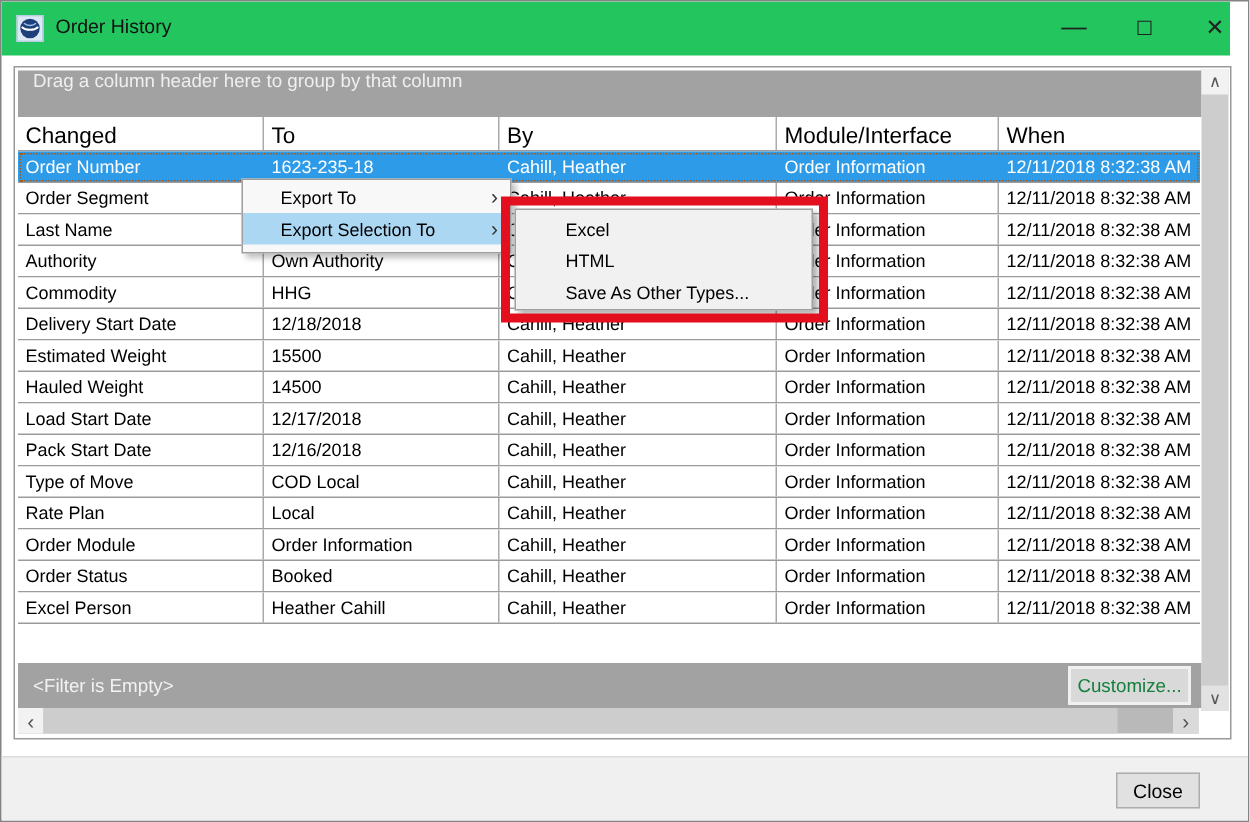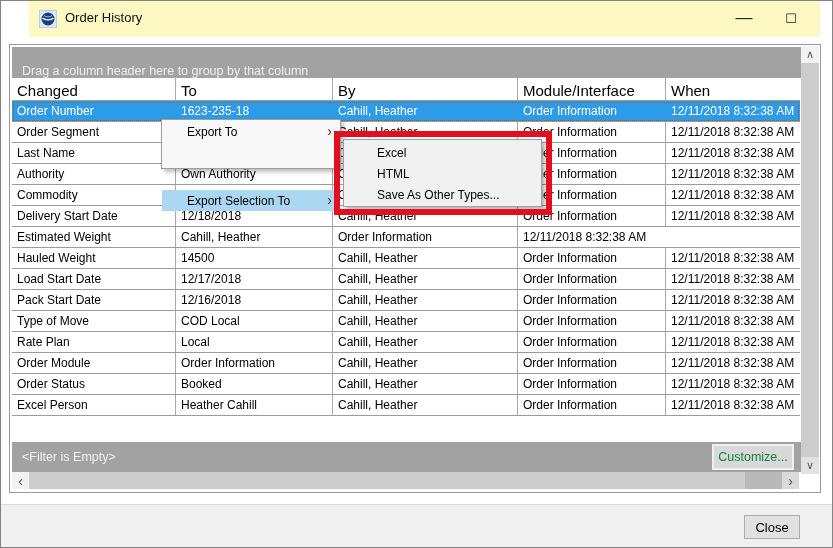--- a/index.html
+++ b/index.html
@@ -1,31 +1,31 @@
 <!DOCTYPE html>
 <html><head>
 <meta charset="utf-8">
 <style>
   * { margin:0; padding:0; box-sizing:border-box; }
   html,body { width:833px; height:548px; font-family:"Liberation Sans", sans-serif; background:#fff; }
   .window { position:relative; width:833px; height:548px; background:#ffffff; border:1px solid #838383; overflow:hidden; }
 
   
-  .titlebar { position:absolute; left:0; top:0; right:12px; height:36px; background:#fef9c3;margin-left:28px; }
+  .titlebar { position:absolute; left:0; top:0; right:12px; height:36px; background:#22c55e; }
   .app-icon { position:absolute; left:10px; top:9px; width:18px; height:18px; background:#dce9f5; border:1px solid #b9cfe4; display:flex; align-items:center; justify-content:center; }
   .app-icon svg { display:block; }
   .title-text { position:absolute; left:36px; top:9px; font-size:13px; color:#111; }
   .win-btn { position:absolute; top:0; width:40px; height:34px; display:flex; align-items:center; justify-content:center; font-size:15px; color:#222; cursor:default; }
   .btn-min { left:695px; font-size:17px; }
   .btn-max { left:742px; font-size:13px; }
   .btn-close { left:789px; }
 
   
   .grid-panel { position:absolute; left:8px; top:43px; width:812px; height:449px; border:1px solid #9a9a9a; background:#ffffff; }
-  .groupband { position:absolute; left:2px; top:2px; right:19px; height:31px; background:#a2a2a2; color:#efefef; font-size:12.5px; display:flex; align-items:flex-end; padding-left:10px; }
+  .groupband { position:absolute; left:2px; top:2px; right:19px; height:31px; background:#a2a2a2; color:#efefef; font-size:12.5px; display:flex; align-items:flex-start; padding-left:10px; }
 
   .grid-header { position:absolute; left:2px; top:33px; width:788px; height:23px; display:grid; grid-template-columns:164px 157px 185px 148px 134px; background:#ffffff; border-bottom:1px solid #9b9b9b; }
   .hcell { font-size:15px; color:#000; padding:4px 0 0 5px; border-right:1px solid #ababab; overflow:hidden; white-space:nowrap; }
   .hcell:last-child { border-right:none; }
 
   .grid-rows { position:absolute; left:2px; top:56px; width:788px; }
   .grow { display:grid; grid-template-columns:164px 157px 185px 148px 134px; height:21px; background:#fff; border-bottom:1px solid #9b9b9b; }
   .cell { font-size:12px; color:#000; padding:3px 0 0 5px; border-right:1px solid #a9a9a9; overflow:hidden; white-space:nowrap; }
   .cell:last-child { border-right:none; }
   .grow.selected { background:#2e9be8; outline:1px dotted #a05a1e; outline-offset:-2px; }
@@ -40,21 +40,21 @@
   .sbtn { position:absolute; width:17px; height:17px; background:#f2f2f2; color:#555; font-size:11px; display:flex; align-items:center; justify-content:center; }
   .h-left { left:0; top:0; }
   .h-right { right:0; top:0; background:#dadada; }
   .v-scroll { position:absolute; top:1px; right:1px; width:18px; height:428px; background:#cdcdcd; }
   .v-up { left:0; top:0; width:18px; }
   .v-down { left:0; bottom:0; width:18px; background:#e2e2e2; }
 
   
   .menu { position:absolute; left:160px; top:118px; width:180px; height:50px; background:#f8f8f8; border:1px solid #9e9e9e; box-shadow:3px 3px 4px rgba(0,0,0,0.25); padding-top:1px; z-index:20; }
   .menu-item { height:21px; display:flex; align-items:center; font-size:12px; color:#000; padding-left:25px; position:relative; }
-  .menu-item.highlighted { background:#abd7f3;margin-top:48px; }
+  .menu-item.highlighted { background:#abd7f3; }
   .mi-arrow { position:absolute; right:8px; top:2px; font-size:14px; color:#333; }
 
   .submenu { position:absolute; left:342px; top:138px; width:199px; height:68px; background:#f1f1f1; border:1px solid #a0a0a0; box-shadow:3px 3px 4px rgba(0,0,0,0.3); padding-top:2px; z-index:30; }
   .submenu .menu-item { padding-left:33px; }
 
   
   .red-rect { position:absolute; left:333px; top:130px; width:218px; height:84px; border:6px solid #e30f1e; z-index:40; pointer-events:none; }
 
   
   .footer { position:absolute; left:0; right:0; top:503px; height:44px; background:#f0f0f0; border-top:1px solid #dcdcdc; }
@@ -129,20 +129,21 @@
         </div>
         <div class="grow">
           <div class="cell">Delivery Start Date</div>
           <div class="cell">12/18/2018</div>
           <div class="cell">Cahill, Heather</div>
           <div class="cell">Order Information</div>
           <div class="cell">12/11/2018 8:32:38 AM</div>
         </div>
         <div class="grow">
           <div class="cell">Estimated Weight</div>
+          <div class="cell">15500</div>
           <div class="cell">Cahill, Heather</div>
           <div class="cell">Order Information</div>
           <div class="cell">12/11/2018 8:32:38 AM</div>
         </div>
         <div class="grow">
           <div class="cell">Hauled Weight</div>
           <div class="cell">14500</div>
           <div class="cell">Cahill, Heather</div>
           <div class="cell">Order Information</div>
           <div class="cell">12/11/2018 8:32:38 AM</div>

